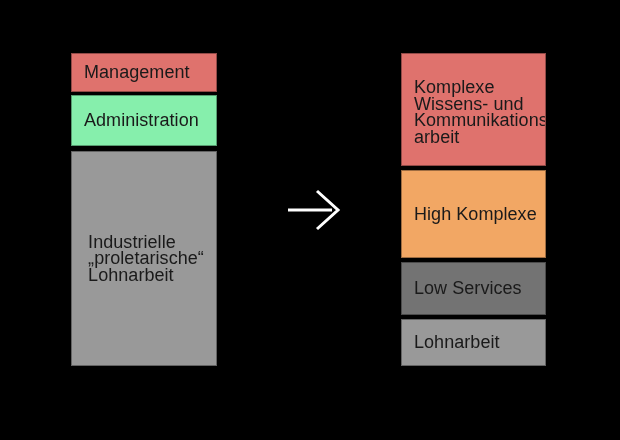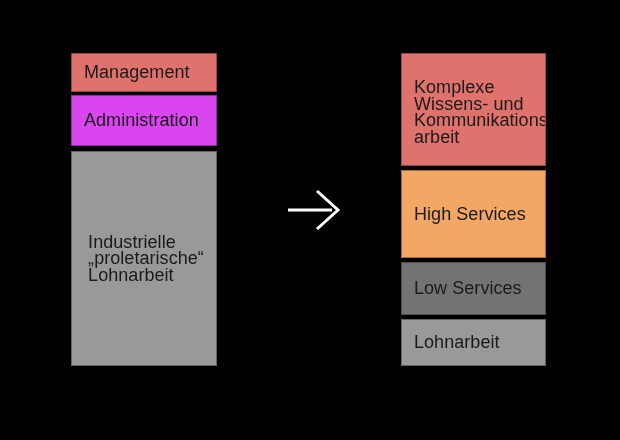--- a/index.html
+++ b/index.html
@@ -77,21 +77,21 @@
 <body>
 
 <div id="canvas">
 
   <div class="column" id="column-left">
 
     <div class="block" id="block-management" style="background:#df726d;">
       <span class="block-label">Management</span>
     </div>
 
-    <div class="block" id="block-administration" style="background:#d946ef;">
+    <div class="block" id="block-administration" style="background:#86efac;">
       <span class="block-label">Administration</span>
     </div>
 
     <div class="block" id="block-lohnarbeit-left" style="background:#999999;">
       <span class="block-label">Industrielle
 „proletarische“
 Lohnarbeit</span>
     </div>
 
   </div>
@@ -106,21 +106,21 @@
   <div class="column" id="column-right">
 
     <div class="block" id="block-wissensarbeit" style="background:#df726d; align-items:flex-start;">
       <span class="block-label" style="margin-top:25px;">Komplexe
 Wissens- und
 Kommunikations-
 arbeit</span>
     </div>
 
     <div class="block" id="block-high-services" style="background:#f2a764;">
-      <span class="block-label">High Services</span>
+      <span class="block-label">High Komplexe</span>
     </div>
 
     <div class="block" id="block-low-services" style="background:#737373;">
       <span class="block-label">Low Services</span>
     </div>
 
     <div class="block" id="block-lohnarbeit-right" style="background:#999999;">
       <span class="block-label">Lohnarbeit</span>
     </div>
 

